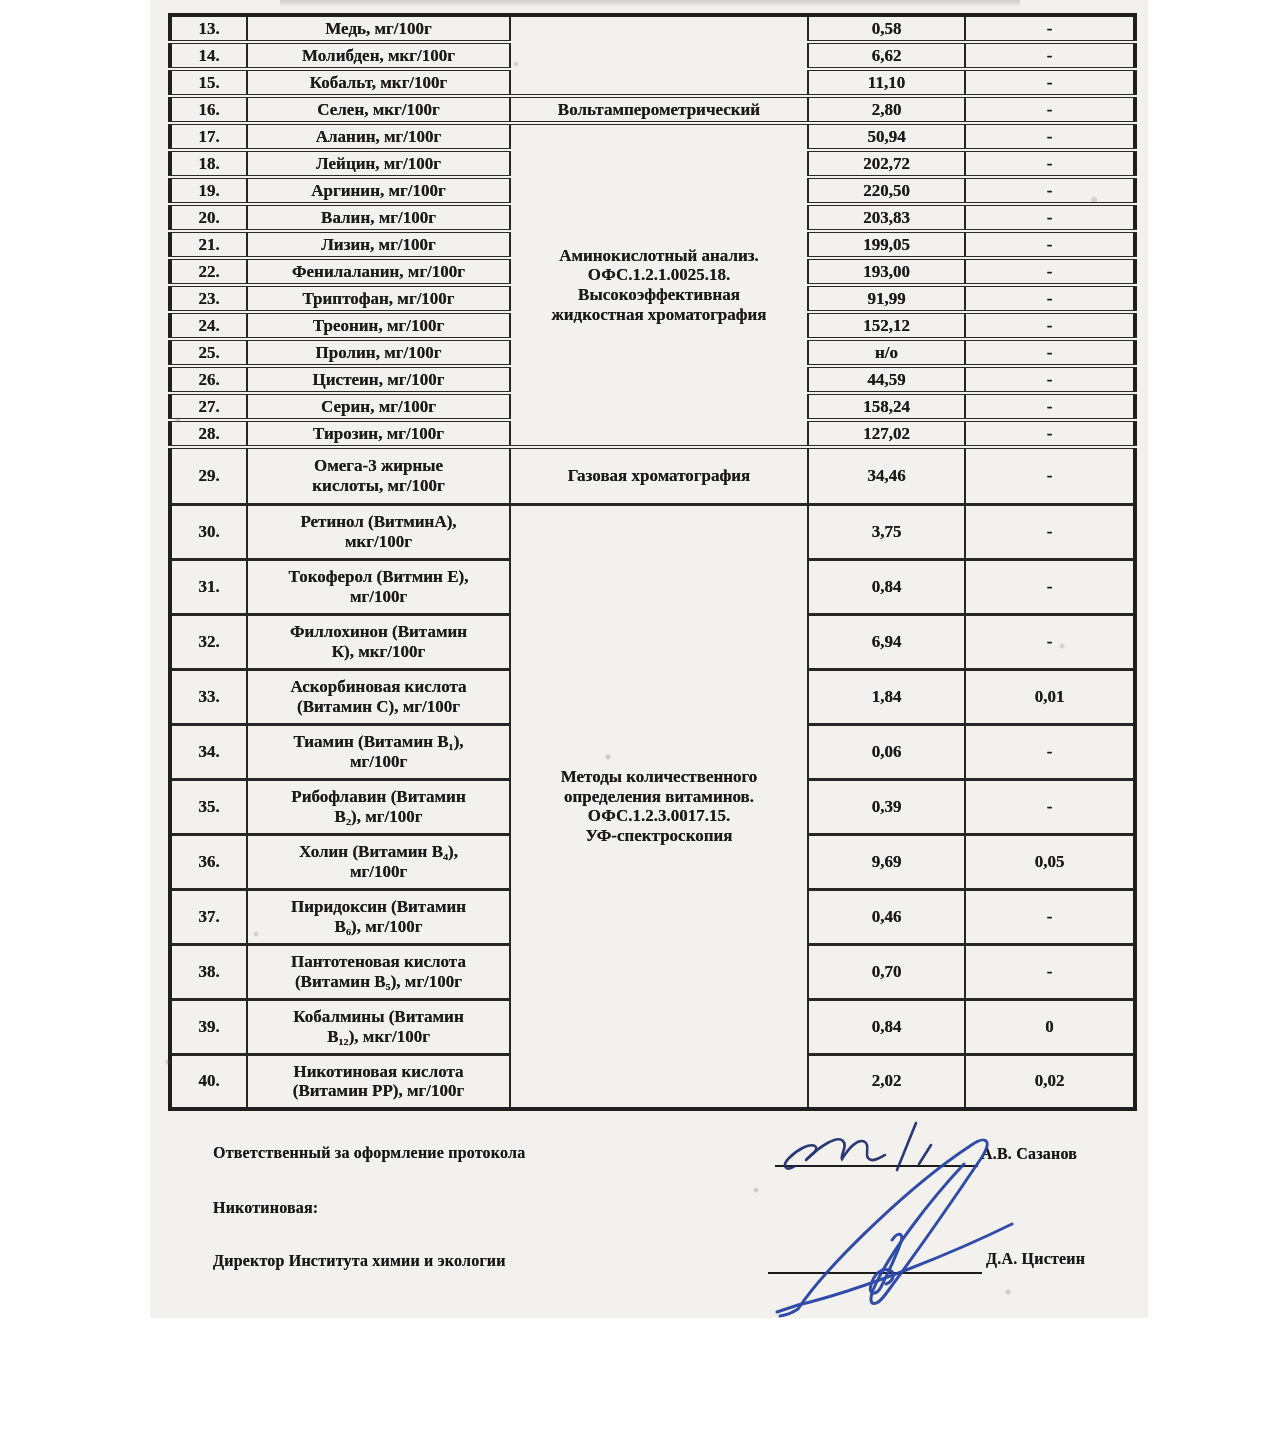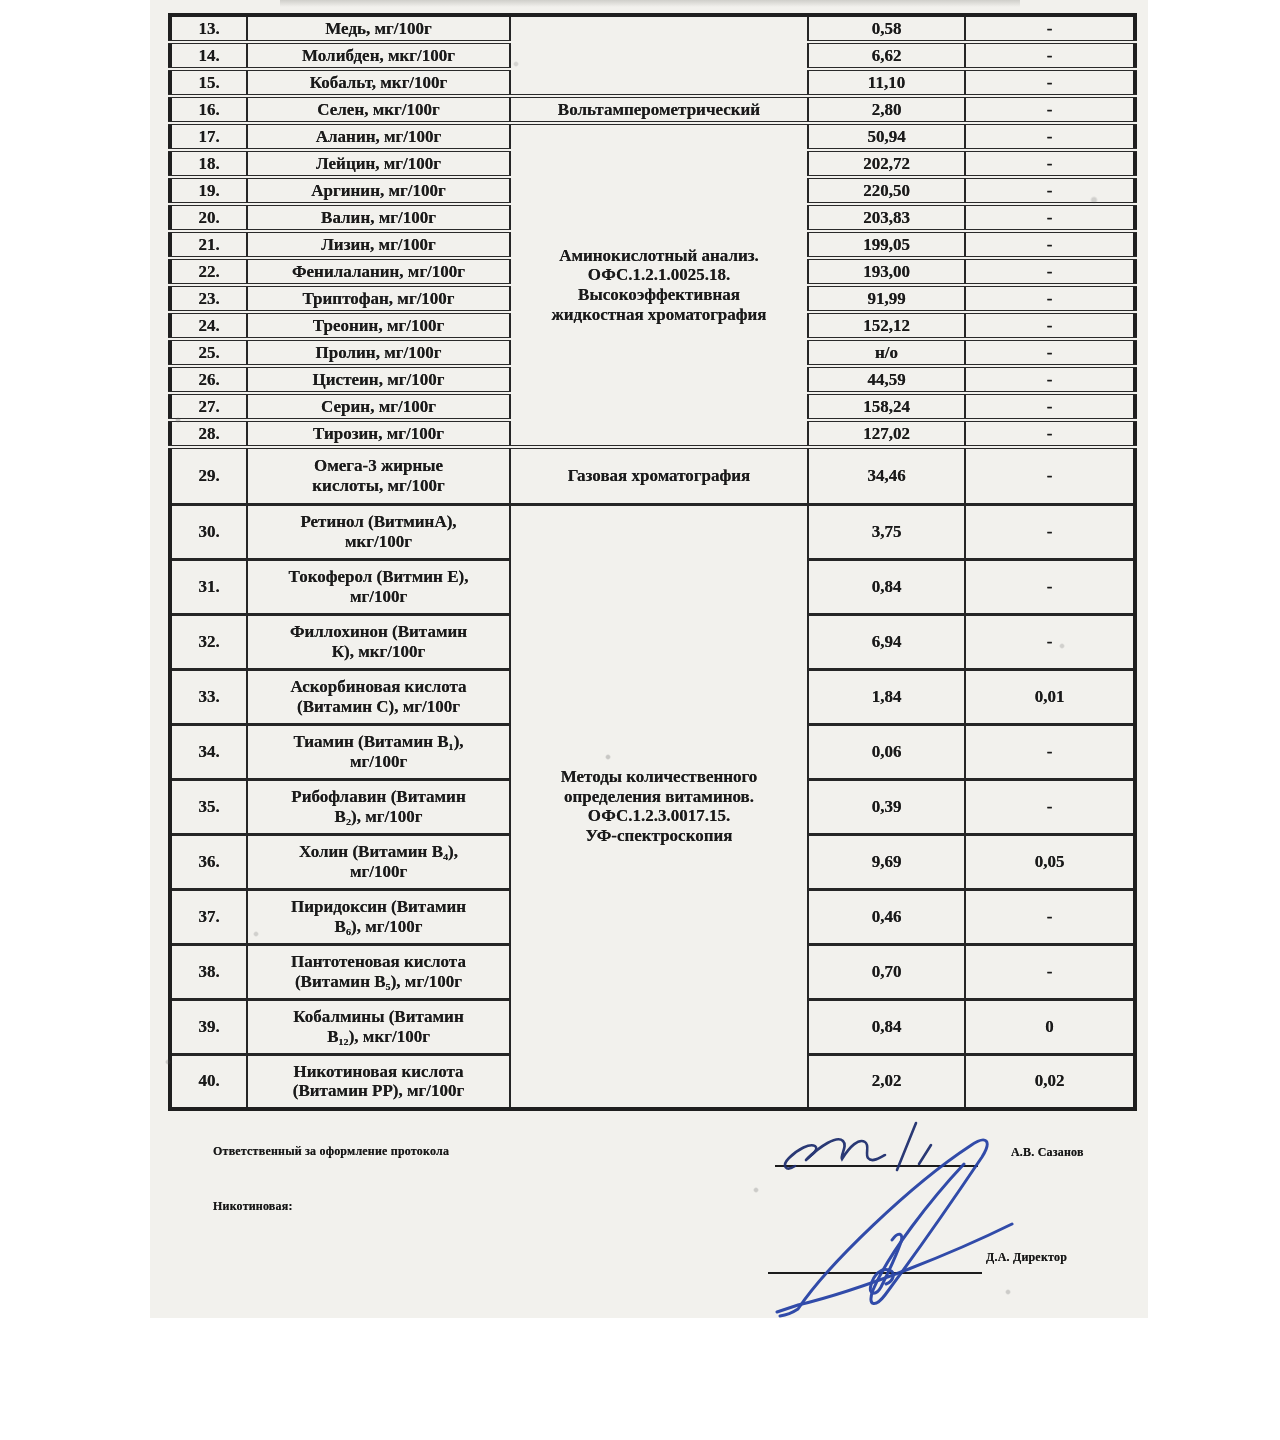--- a/index.html
+++ b/index.html
@@ -45,21 +45,21 @@
     padding:1px 4px; white-space:pre-line;
     text-shadow:0 0 0.5px rgba(25,25,25,0.75);
   }
   tr.r-s { height:27px; }
   tr.r-m { height:57px; }
   tr.r-l { height:55px; }
   tr.r-m td, tr.r-l td { border-bottom:3px solid #262626; }
   td.c-method { font-size:17px; }
   
   .sig-label, .sig-name {
-    position:absolute; font-weight:700; font-size:12px; letter-spacing:0.2px;
+    position:absolute; font-weight:700; font-size:16px; letter-spacing:0.2px;
     color:#171717; text-shadow:0 0 0.5px rgba(25,25,25,0.7); white-space:nowrap;
   }
   .sig-line { position:absolute; height:2px; background:#1c1c1c; }
   .ink-overlay { position:absolute; left:740px; top:1112px; width:310px; height:206px; }
 </style>
 </head>
 <body>
 
 <div class="canvas">
   <div class="sheet">
@@ -265,26 +265,27 @@
             <td class="c-note">0,02</td>
           </tr>
         </tbody>
     </table>
 
     <div class="specks"></div>
   </div>
 
   <div class="sig-label" style="left:213px; top:1144px;">Ответственный за оформление протокола</div>
   <div class="sig-label" style="left:213px; top:1199px;">Никотиновая:</div>
+  <div class="sig-label" style="left:213px; top:1252px;">Директор Института химии и экологии</div>
 
   <div class="sig-line" style="left:775px; top:1165px; width:203px;"></div>
   <div class="sig-line" style="left:768px; top:1272px; width:214px;"></div>
 
-  <div class="sig-name" style="left:1011px; top:1145px;">А.В. Сазанов</div>
-  <div class="sig-name" style="left:986px; top:1250px;">Д.А. Директор</div>
+  <div class="sig-name" style="left:981px; top:1145px;">А.В. Сазанов</div>
+  <div class="sig-name" style="left:986px; top:1250px;">Д.А. Цистеин</div>
 
   <svg class="ink-overlay" viewBox="0 0 310 206">
     <g fill="none" stroke="#20306f" stroke-width="2.6" stroke-linecap="round" opacity="0.95">
       <path d="M55,54 c-9,6 -14,0 -6,-8 c9,-9 21,-15 26,-12 c4,3 -2,8 -7,12"></path>
       <path d="M66,48 c14,-14 31,-25 37,-19 c5,5 -3,14 -1,18 c8,-13 17,-21 23,-17 c5,3 0,12 3,16 c4,5 12,0 17,-3"></path>
       <path d="M176,11 L157,58"></path>
       <path d="M191,33 l-12,19"></path>
     </g>
     <g fill="none" stroke="#2743a6" stroke-width="3" stroke-linecap="round" opacity="0.95">
       <path d="M40,204 c7,-1 12,-3 18,-7 C88,152 172,72 230,34 c17,-12 22,-5 12,11 C207,97 168,152 145,183 c-10,13 -18,11 -12,-5 C148,142 192,86 224,52"></path>

